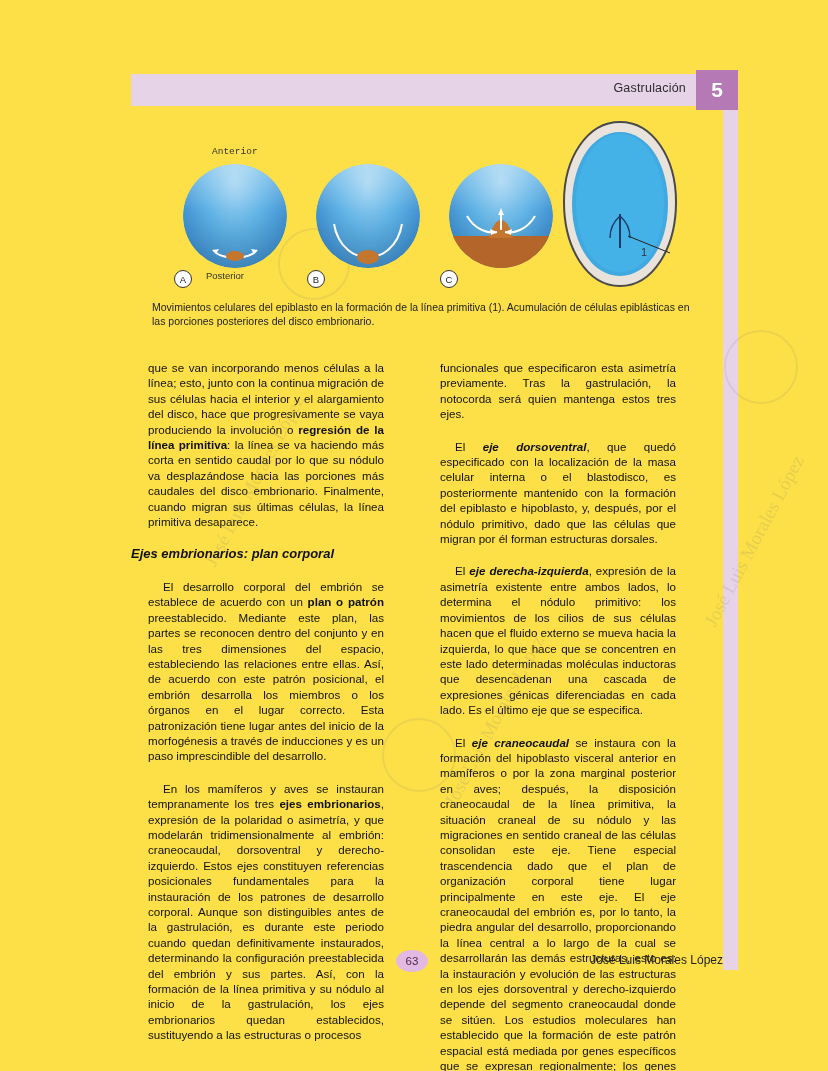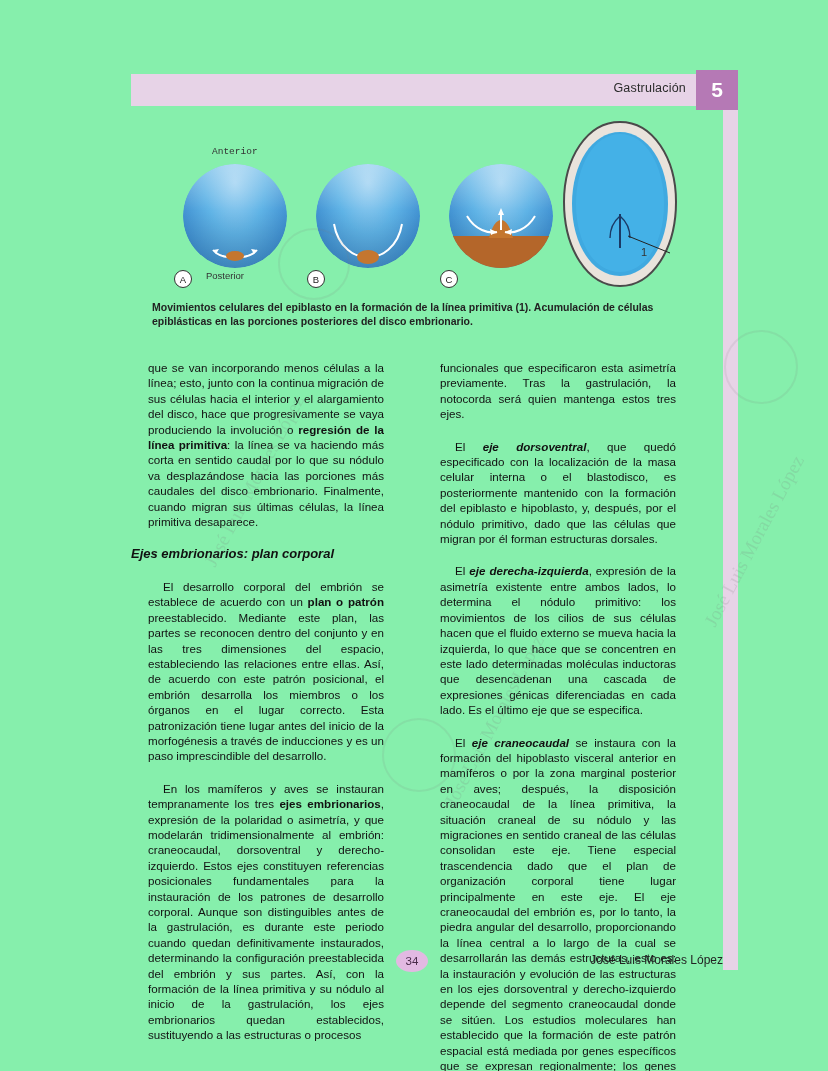--- a/index.html
+++ b/index.html
@@ -14,21 +14,21 @@
     font-family: "Liberation Sans", sans-serif;
     color: #1a1a1a;
     overflow: hidden;
   }
 
   .page {
     position: absolute;
     left: 0; top: 0;
     width: 828px;
     height: 1071px;
-    background: #86efac;
+    background: #fde047;
   }
 
   
   .header-bar {
     position: absolute;
     left: 131px;
     top: 74px;
     width: 565px;
     height: 32px;
     background: #e7d3e7;
@@ -244,21 +244,21 @@
       <path d="M62 4 C95 4 118 40 118 84 C118 130 95 168 62 168 C29 168 6 130 6 84 C6 40 29 4 62 4 Z" fill="#e9e3dc" stroke="#4a4a4a" stroke-width="2"></path>
       <path d="M62 14 C90 14 110 46 110 86 C110 126 90 158 62 158 C34 158 14 126 14 86 C14 46 34 14 62 14 Z" fill="#3fa9e0"></path>
       <path d="M62 16 C88 16 106 48 106 86 C106 124 88 154 62 154 C36 154 18 124 18 86 C18 48 36 16 62 16 Z" fill="#45b3e8" opacity="0.85"></path>
       <path d="M62 96 L62 130" stroke="#1b3a66" stroke-width="2" fill="none"></path>
       <path d="M62 98 C55 104 52 112 52 120" stroke="#1b3a66" stroke-width="1.4" fill="none"></path>
       <path d="M62 98 C69 104 72 112 72 120" stroke="#1b3a66" stroke-width="1.4" fill="none"></path>
       <line x1="70" y1="118" x2="112" y2="135" stroke="#222" stroke-width="1"></line>
     </svg>
     <div class="fig-axis-label" style="left:491px; top:128px; font-size:11px;">1</div>
 
-    <div class="fig-caption" style="left:2px; top:182px; width:540px;font-weight:bold;">Movimientos celulares del epiblasto en la formación de la línea primitiva (1). Acumulación de células epiblásticas en las porciones posteriores del disco embrionario.</div>
+    <div class="fig-caption" style="left:2px; top:182px; width:540px;">Movimientos celulares del epiblasto en la formación de la línea primitiva (1). Acumulación de células epiblásticas en las porciones posteriores del disco embrionario.</div>
   </div>
 
   <div class="col left">
     <p><span>que se van incorporando menos células a la línea; esto, junto con la continua migración de sus células hacia el interior y el alargamiento del disco, hace que progresivamente se vaya produciendo la involución o </span><span class="bold">regresión de la línea primitiva</span><span>: la línea se va haciendo más corta en sentido caudal por lo que su nódulo va desplazándose hacia las porciones más caudales del disco embrionario. Finalmente, cuando migran sus últimas células, la línea primitiva desaparece.</span></p>
 
     <h3>Ejes embrionarios: plan corporal</h3>
 
     <p class="indent"><span>El desarrollo corporal del embrión se establece de acuerdo con un </span><span class="bold">plan o patrón</span><span> preestablecido. Mediante este plan, las partes se reconocen dentro del conjunto y en las tres dimensiones del espacio, estableciendo las relaciones entre ellas. Así, de acuerdo con este patrón posicional, el embrión desarrolla los miembros o los órganos en el lugar correcto. Esta </span><span class="ital">patronización</span><span> tiene lugar antes del inicio de la morfogénesis a través de inducciones y es un paso imprescindible del desarrollo.</span></p>
 
     <p class="indent"><span>En los mamíferos y aves se instauran tempranamente los tres </span><span class="bold">ejes embrionarios</span><span>, expresión de la polaridad o asimetría, y que modelarán tridimensionalmente al embrión: craneocaudal, dorsoventral y derecho-izquierdo. Estos ejes constituyen referencias posicionales fundamentales para la instauración de los patrones de desarrollo corporal. Aunque son distinguibles antes de la gastrulación, es durante este periodo cuando quedan definitivamente instaurados, determinando la configuración preestablecida del embrión y sus partes. </span><span class="ital">Así, con la formación de la línea primitiva y su nódulo al inicio de la gastrulación, los ejes embrionarios quedan establecidos, sustituyendo a las estructuras o procesos</span></p>
@@ -267,21 +267,21 @@
   <div class="col right">
     <p><span class="ital">funcionales que especificaron esta asimetría previamente</span><span>. Tras la gastrulación, la notocorda será quien mantenga estos tres ejes.</span></p>
 
     <p class="indent"><span>El </span><span class="bold-ital">eje dorsoventral</span><span class="ital">, que</span><span> quedó especificado con la localización de la masa celular interna o el blastodisco, es posteriormente mantenido con la formación del epiblasto e hipoblasto, y, después, por el nódulo primitivo, dado que las células que migran por él forman estructuras dorsales.</span></p>
 
     <p class="indent"><span>El </span><span class="bold-ital">eje derecha-izquierda</span><span>, expresión de la asimetría existente entre ambos lados, lo determina el nódulo primitivo: los movimientos de los cilios de sus células hacen que el fluido externo se mueva hacia la izquierda, lo que hace que se concentren en este lado determinadas moléculas inductoras que desencadenan una cascada de expresiones génicas diferenciadas en cada lado. Es el último eje que se especifica.</span></p>
 
     <p class="indent"><span>El </span><span class="bold-ital">eje craneocaudal</span><span> se instaura con la formación del </span><span class="ital">hipoblasto visceral anterior</span><span> en mamíferos o por la </span><span class="ital">zona marginal posterior</span><span> en aves; después, la disposición craneocaudal de la línea primitiva, la situación craneal de su nódulo y las migraciones en sentido craneal de las células consolidan este eje. Tiene especial trascendencia dado que el plan de organización corporal tiene lugar principalmente en este eje. El eje craneocaudal del embrión es, por lo tanto, la piedra angular del desarrollo, proporcionando la línea central a lo largo de la cual se desarrollarán las demás estructuras, esto es: la instauración y evolución de las estructuras en los ejes dorsoventral y derecho-izquierdo depende del segmento craneocaudal donde se sitúen. Los estudios moleculares han establecido que la formación de este patrón espacial está mediada por genes específicos que se expresan regionalmente; los genes con esta función se llaman</span></p>
   </div>
 
-  <div class="page-number">34</div>
+  <div class="page-number">63</div>
   <div class="footer-author">José Luis Morales López</div>
 
   <div class="wm" style="left:200px; top:560px;">José Luis Morales López</div>
   <div class="wm" style="left:440px; top:800px;">José Luis Morales López</div>
   <div class="wm" style="left:700px; top:620px;">José Luis Morales López</div>
   <div class="wm-ring" style="left:278px; top:228px; width:68px; height:68px;"></div>
   <div class="wm-ring" style="left:382px; top:718px; width:70px; height:70px;"></div>
   <div class="wm-ring" style="left:724px; top:330px; width:70px; height:70px;"></div>
 
 </div>

